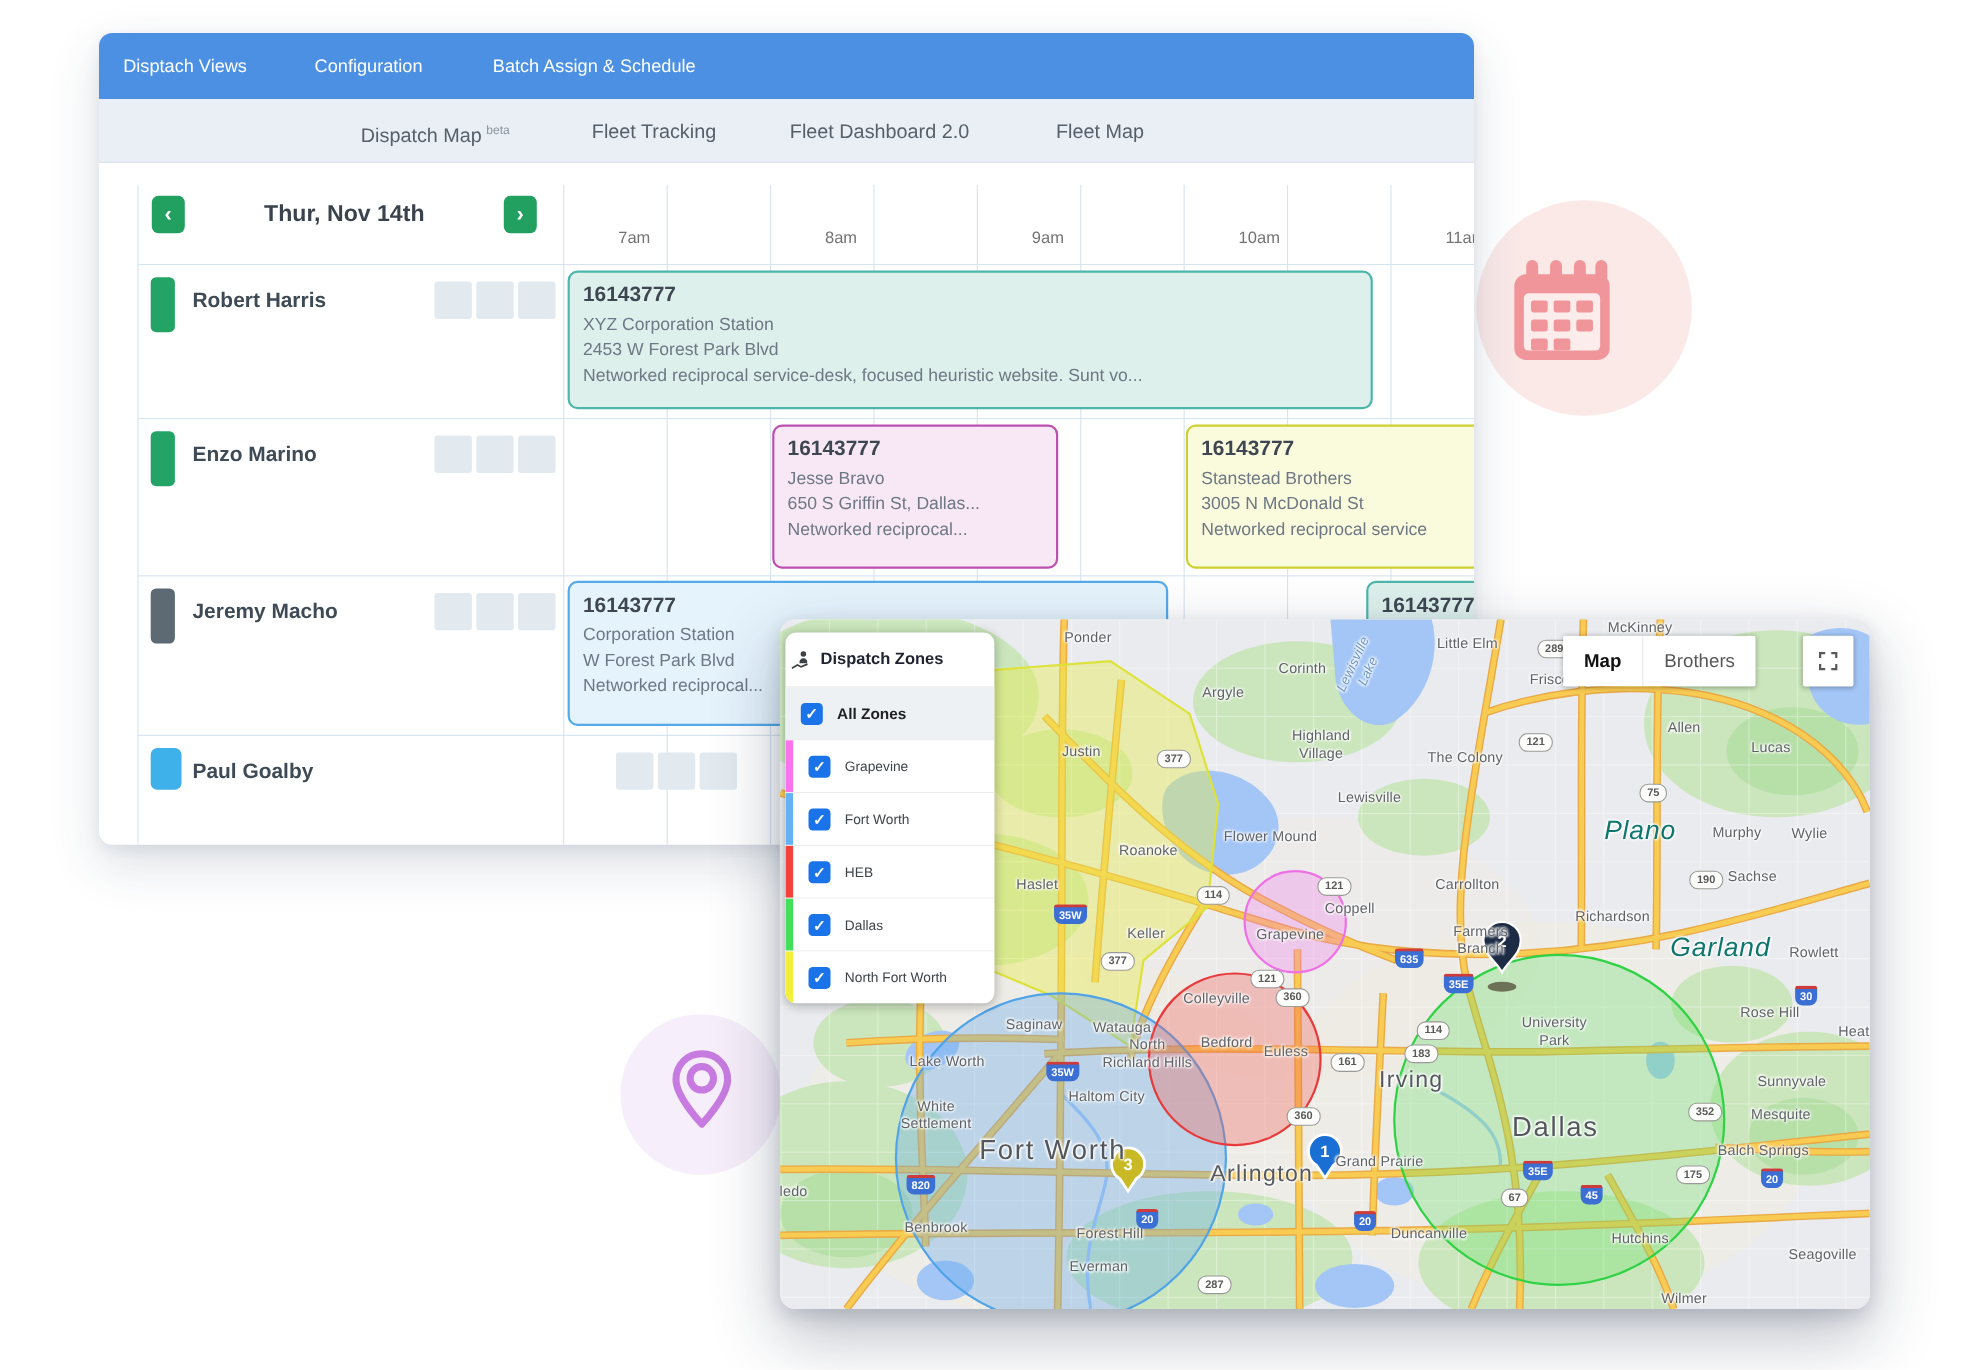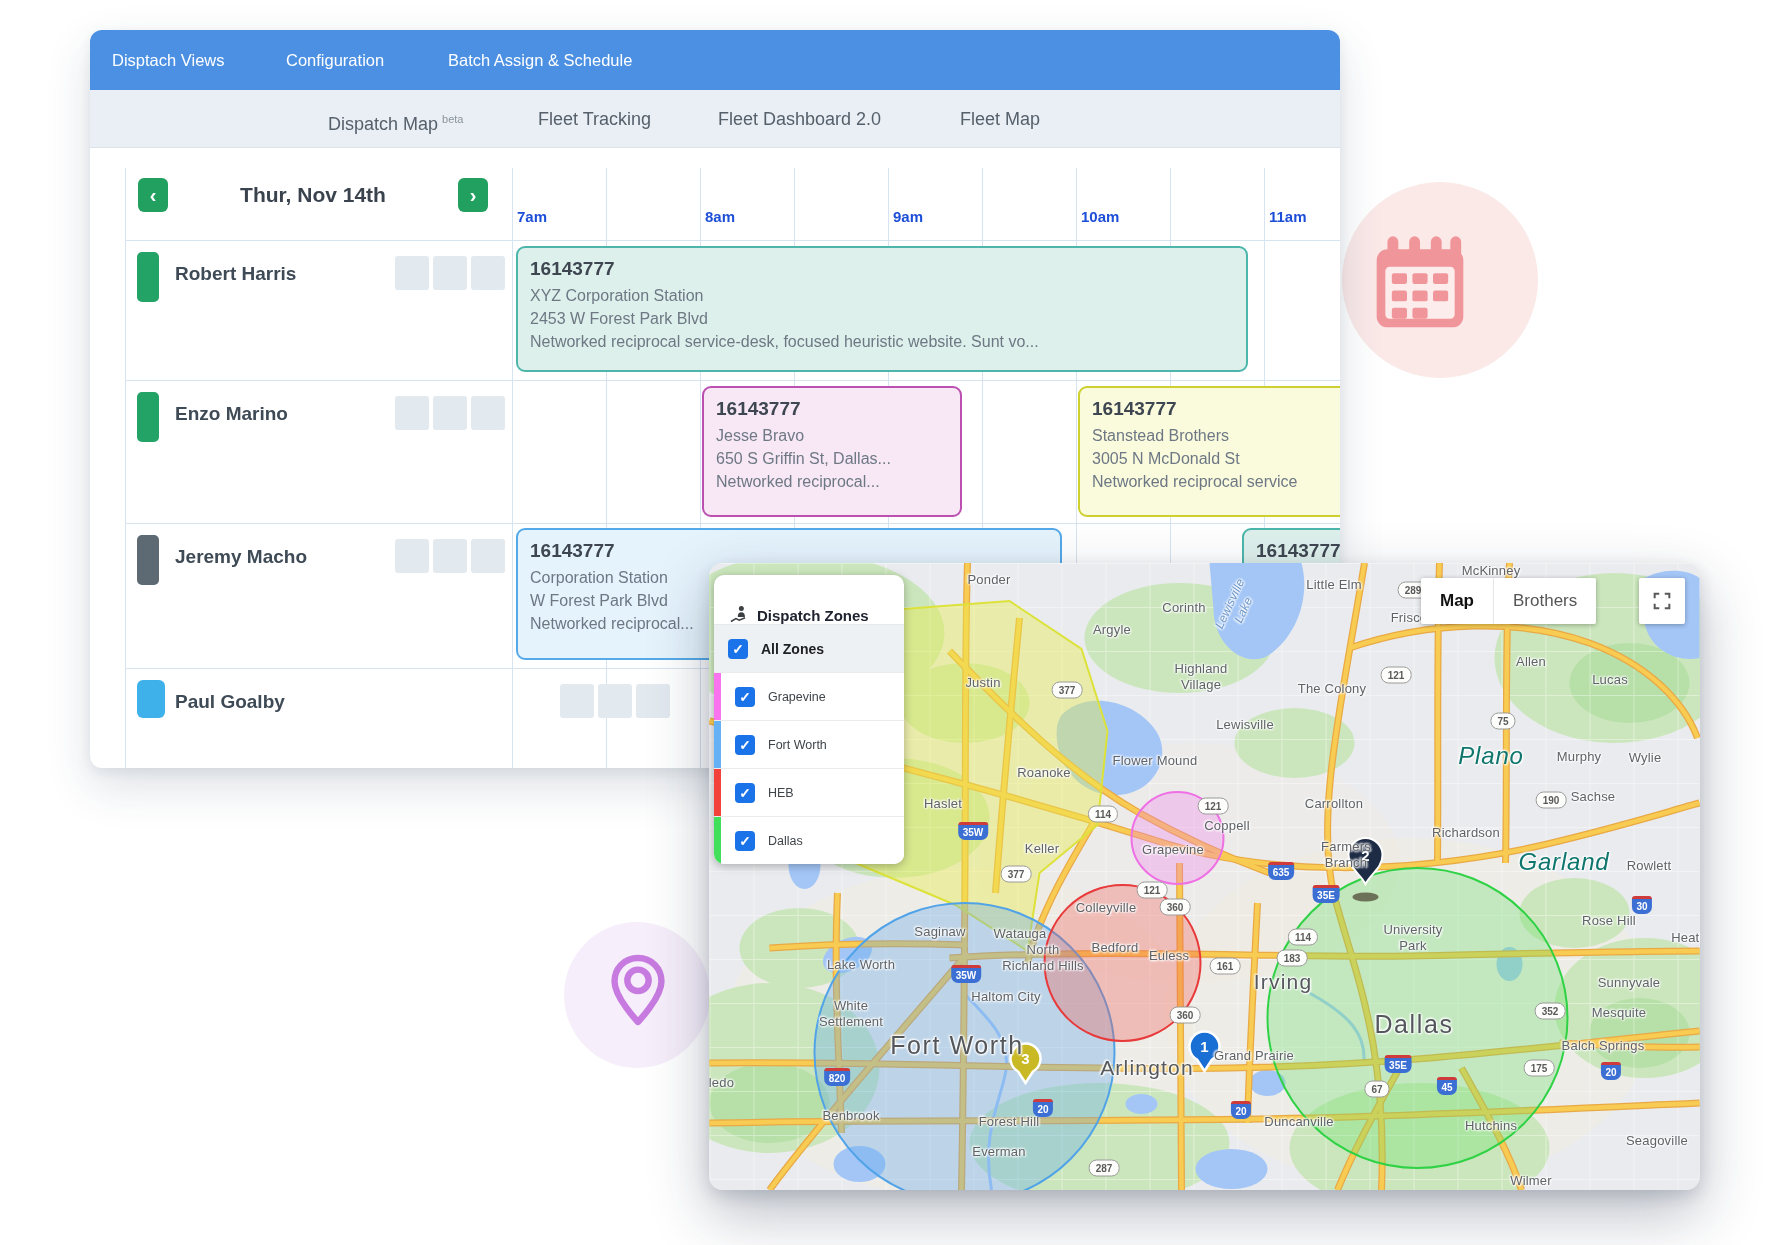--- a/index.html
+++ b/index.html
@@ -40,21 +40,21 @@
   .hline{position:absolute;left:35px;width:1215px;height:1px;background:#d6e3f1;}
 
   
   .nav-btn{
     position:absolute;top:148px;width:30px;height:34px;border:none;border-radius:6px;
     background:#21a05f;color:#fff;font-size:20px;font-weight:bold;line-height:30px;text-align:center;padding:0;
   }
   .prev-btn{left:48px;} .next-btn{left:368px;}
   .date-title{position:absolute;left:78px;top:153px;width:290px;text-align:center;
     font-size:21px;font-weight:bold;color:#3a434d;}
-  .time-label{position:absolute;top:178px;font-size:15px;font-weight:bold;color:#1d4ed8;}
+  .time-label{position:absolute;top:178px;font-size:15px;font-weight:normal;color:#737373;margin-left:45px;}
   .t0{left:427px;} .t1{left:615px;} .t2{left:803px;} .t3{left:991px;} .t4{left:1179px;}
 
   
   .tech-row{position:absolute;left:35px;width:1215px;}
   .pill{position:absolute;left:12px;top:12px;width:22px;height:50px;border-radius:5px;}
   .row-paul .pill{height:38px;border-radius:6px;width:28px;}
   .tech-name{position:absolute;left:50px;top:23px;font-size:19px;font-weight:bold;color:#3e4a55;}
   .ph-box{position:absolute;top:16px;width:34px;height:34px;background:#e2e9ef;border-radius:3px;}
   .b1{left:270px;} .b2{left:308px;} .b3{left:346px;}
   .row-paul .b1{left:435px;} .row-paul .b2{left:473px;} .row-paul .b3{left:511px;}
@@ -86,21 +86,21 @@
   .cl.xl{font-size:25px;color:#53575c;letter-spacing:1.6px;}
   .cl.water{font-size:12px;color:#6d96c8;font-style:italic;transform:translate(-50%,-50%) rotate(-65deg);}
 
   .shield{position:absolute;transform:translate(-50%,-50%);font-size:10px;font-weight:bold;line-height:1;}
   .shield.us{background:#fdfdfb;border:1.5px solid #9a9a98;border-radius:8px;color:#5a5a5a;padding:2.5px 6px;}
   .shield.int{background:#3b6fd4;border-top:3px solid #cf3b3b;border-radius:3px 3px 7px 7px;color:#fff;padding:2.5px 4.5px;}
 
   
   .zones-panel{position:absolute;left:5px;top:12px;width:190px;background:#fff;border-radius:10px;
     overflow:hidden;box-shadow:0 2px 10px rgba(0,0,0,.28);}
-  .zp-header{position:relative;height:49px;border-bottom:1px solid #e8e8e8;display:flex;align-items:flex-end;padding-left:14px;}
+  .zp-header{position:relative;height:49px;border-bottom:1px solid #e8e8e8;display:flex;align-items:center;padding-left:3px;}
   .zp-header .zp-title{font-size:15px;font-weight:bold;color:#202430;margin-left:9px;}
   .zp-row{position:relative;height:47px;display:flex;align-items:center;border-bottom:1px solid #ececec;background:#fff;}
   .zp-row:last-child{border-bottom:none;}
   .zp-row.all{background:#eef1f4;}
   .zp-row .cb{width:20px;height:20px;border-radius:4px;background:#1a73e8;margin-left:14px;flex:0 0 auto;
     color:#fff;font-size:14px;font-weight:bold;text-align:center;line-height:20px;}
   .zp-row .cb::after{content:"✓";}
   .zp-row .zlabel{font-size:12.5px;color:#3f4449;margin-left:13px;}
   .zp-row.all .zlabel{font-size:14px;font-weight:bold;color:#202124;}
   .stripe{position:absolute;left:0;top:0;width:7px;height:100%;}
@@ -458,20 +458,25 @@
     <div class="zp-row" data-interactable="true">
       <i class="stripe" data-interactable="false" style="background:#f3413c"></i>
       <span class="cb striped" data-interactable="true"></span>
       <span class="zlabel" data-interactable="false">HEB</span>
     </div>
     <div class="zp-row" data-interactable="true">
       <i class="stripe" data-interactable="false" style="background:#42e05a"></i>
       <span class="cb striped" data-interactable="true"></span>
       <span class="zlabel" data-interactable="false">Dallas</span>
     </div>
+    <div class="zp-row" data-interactable="true">
+      <i class="stripe" data-interactable="false" style="background:#f2ee3c"></i>
+      <span class="cb striped" data-interactable="true"></span>
+      <span class="zlabel" data-interactable="false">North Fort Worth</span>
+    </div>
   </div>
 
   <div class="map-ctrl" data-interactable="false">
     <button class="btn-map" data-interactable="true">Map</button>
     <button class="btn-sat" data-interactable="true">Brothers</button>
   </div>
   <button class="fs-btn" data-interactable="true">
     <svg width="22" height="22" viewBox="0 0 24 24" data-interactable="false">
       <path d="M4,9 V4 H9 M15,4 H20 V9 M20,15 V20 H15 M9,20 H4 V15" fill="none" stroke="#595959" stroke-width="2.2"></path>
     </svg>

